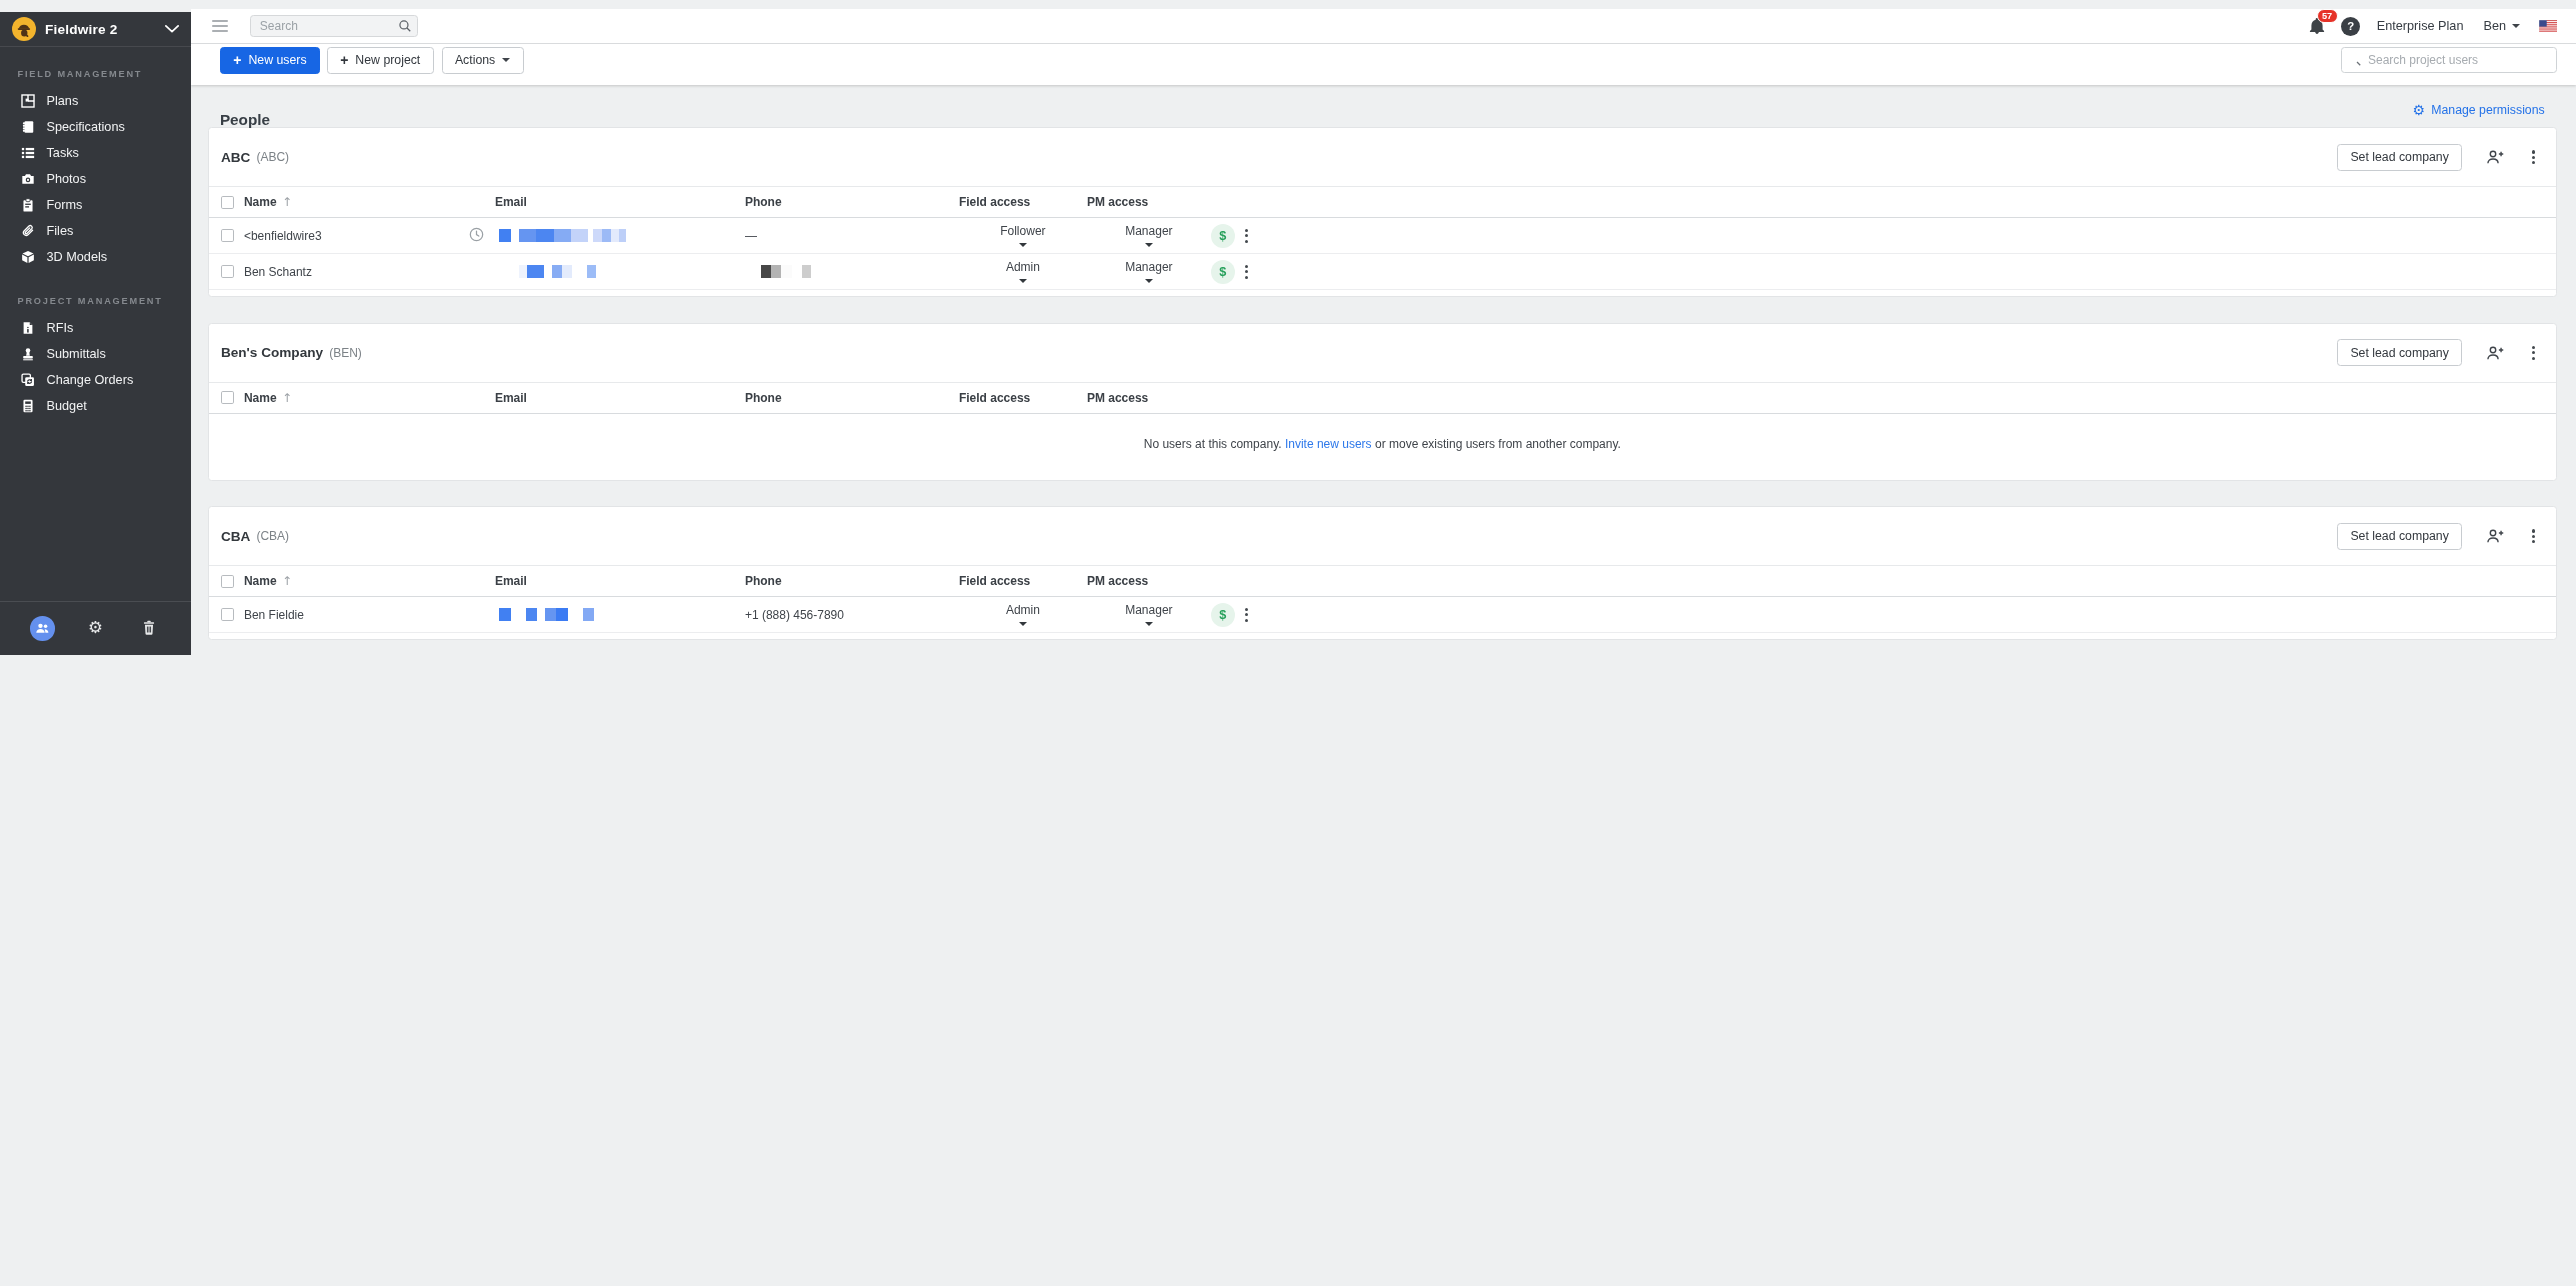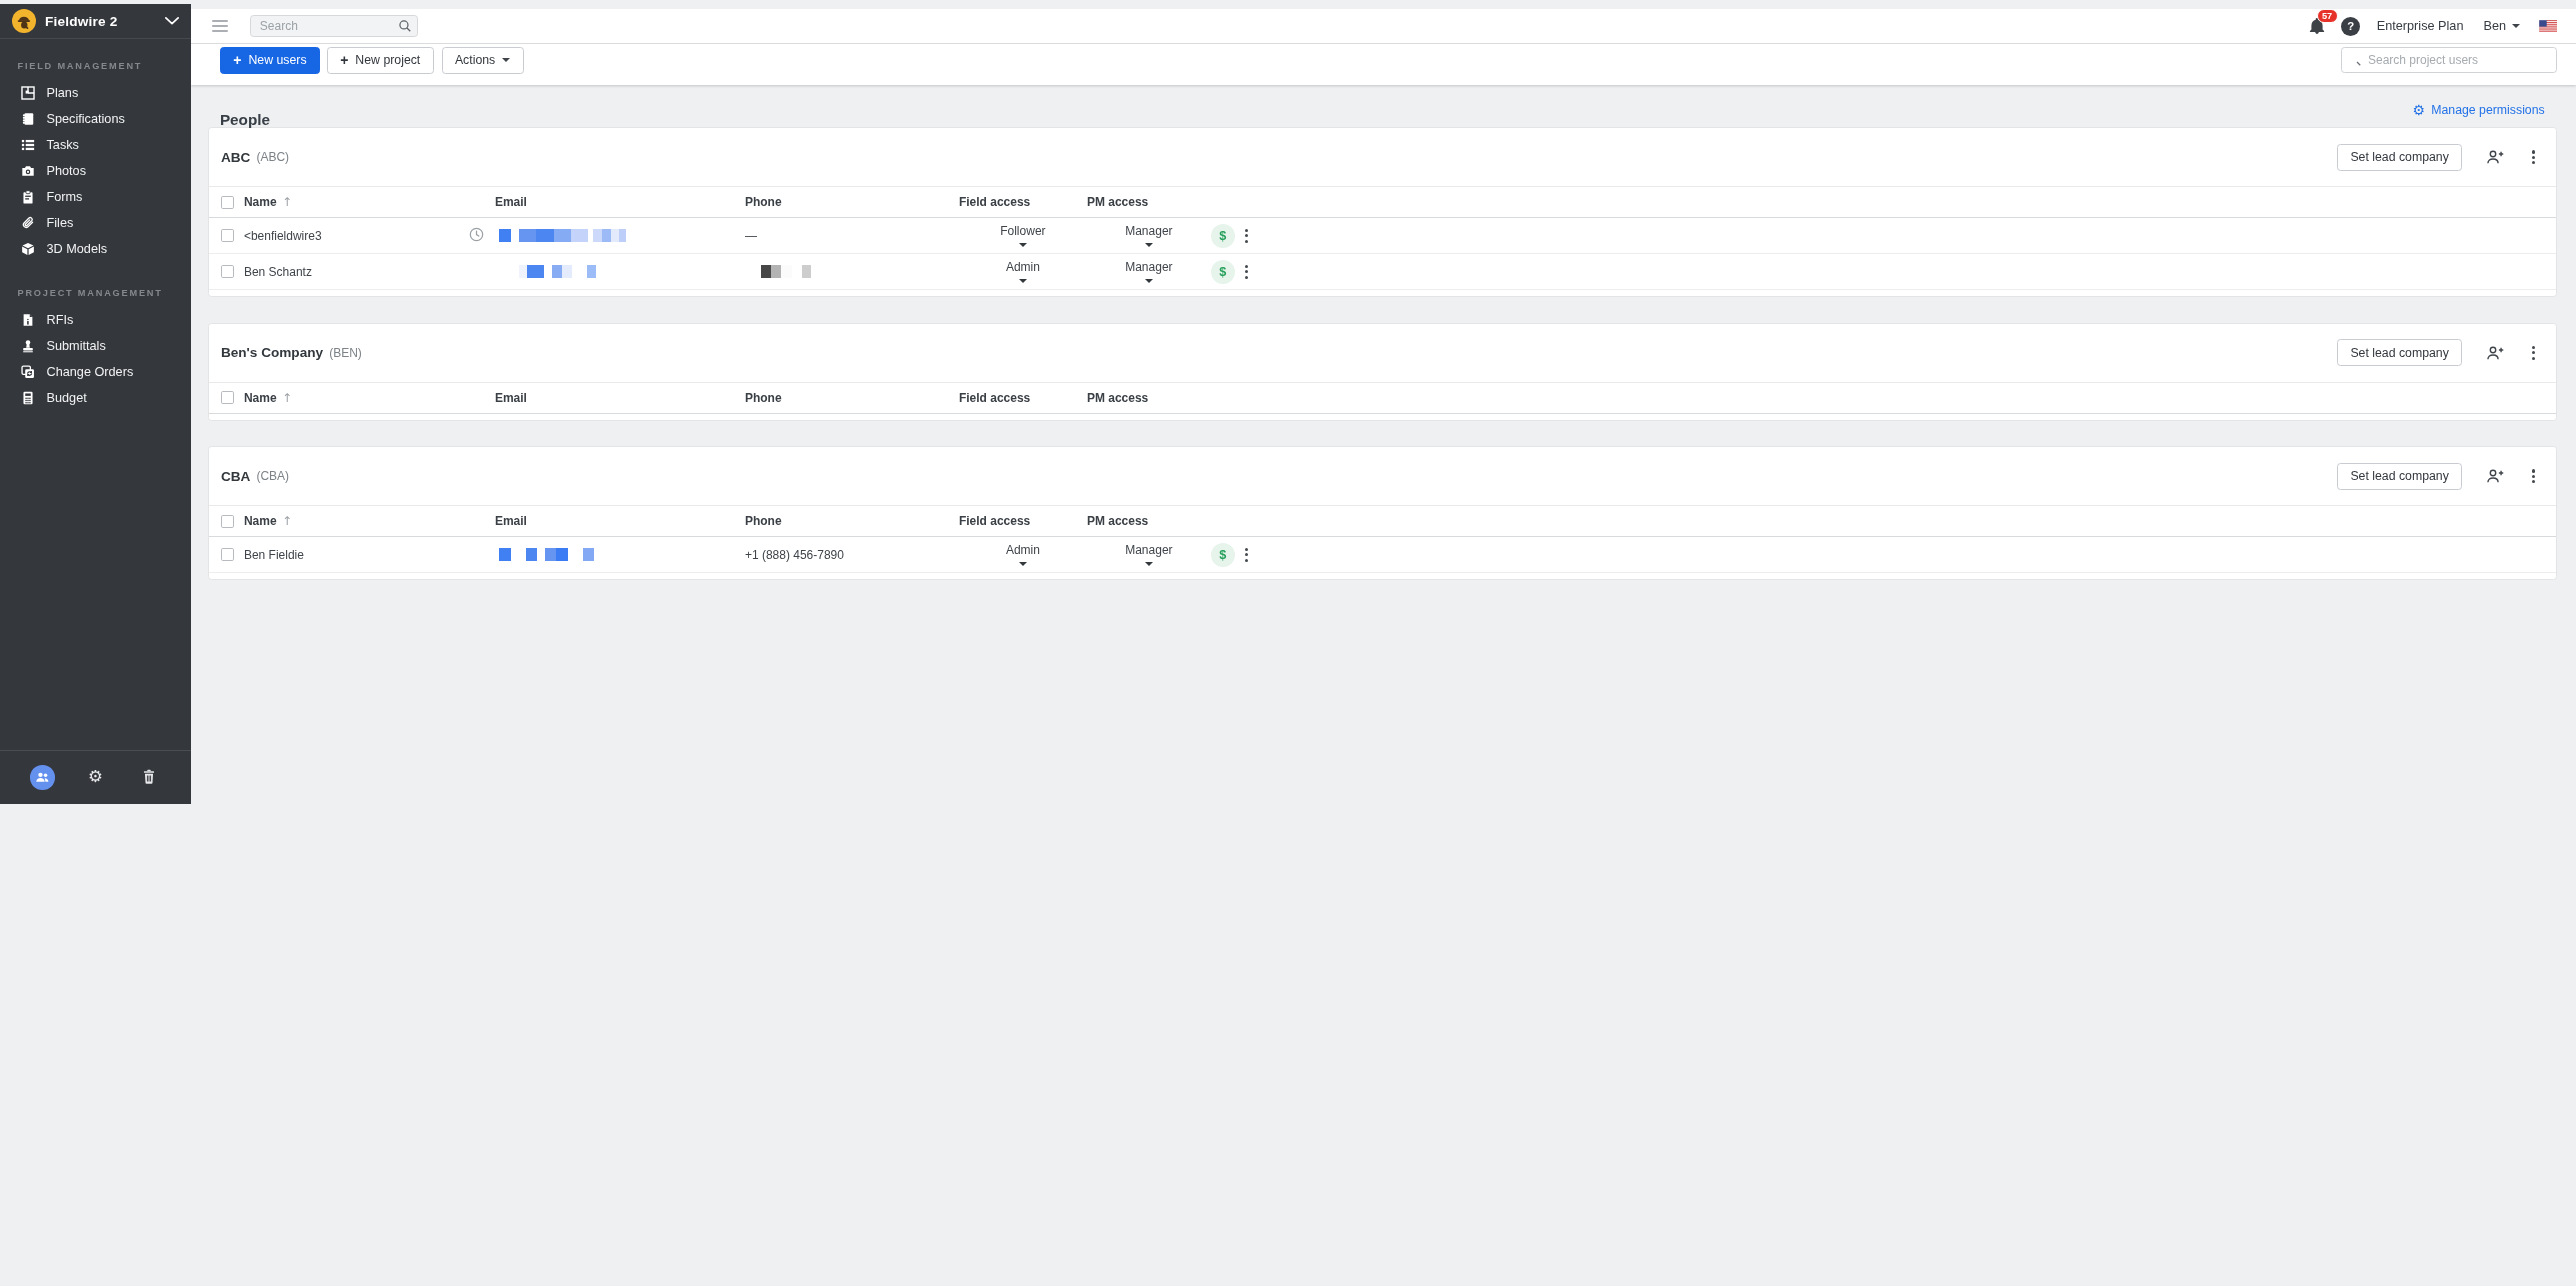--- a/index.html
+++ b/index.html
@@ -1,20 +1,20 @@
 <!DOCTYPE html>
 <html style="font-size:14px"><head>
 <meta charset="utf-8">
 <style>
   * { margin:0; padding:0; box-sizing:border-box; }
   html,body { width:1288px; height:643px; overflow:hidden;
     font-family:"Liberation Sans","DejaVu Sans",sans-serif; background:#eef0f1; }
 
   
-  #sidebar { position:absolute; left:0; top:4px; width:191px; height:800px;
+  #sidebar { position:absolute; left:0; top:12px; width:191px; height:643px;
     background:#34373c; color:#fff; z-index:5; }
   #sidebar-header { height:35px; display:flex; align-items:center; padding:0 12.3px;
     border-bottom:0.9px solid #47494e; }
   .logo-badge { width:24px; height:24px; flex:0 0 24px; }
   #project-title { margin-left:8.8px; font-size:13.6px; font-weight:bold; color:#fff; letter-spacing:0.2px; }
   #project-chevron { margin-left:auto; display:flex; align-items:center; cursor:pointer; }
   .nav-section-label { padding:22px 17.5px 8.8px 17.5px; font-size:9.2px; letter-spacing:1.8px;
     color:#85898e; font-weight:bold; }
   .nav-item { display:flex; align-items:center; height:26px; padding:0 12.3px 0 20px;
     color:#f2f3f4; font-size:12.7px; cursor:pointer; }
@@ -501,20 +501,25 @@
     <div class="ptable-head">
       <span class="checkbox"></span>
       <span><span>Name</span><span class="sort-arrow">↑</span></span>
       <span>Email</span>
       <span>Phone</span>
       <span>Field access</span>
       <span>PM access</span>
       <span></span>
         <span></span>
     </div>
+    <div class="empty-state">
+      <span style="white-space:pre">No users at this company. </span>
+        <a>Invite new users</a>
+        <span style="white-space:pre"> or move existing users from another company.</span>
+    </div>
     <div class="card-bottom-pad"></div>
   </div>
 
   <div class="company-card">
     <div class="card-header">
       <span class="company-name">CBA</span>
       <span class="company-code">(CBA)</span>
       <span class="card-header-right">
         <button class="btn">
             <span>Set lead company</span>

